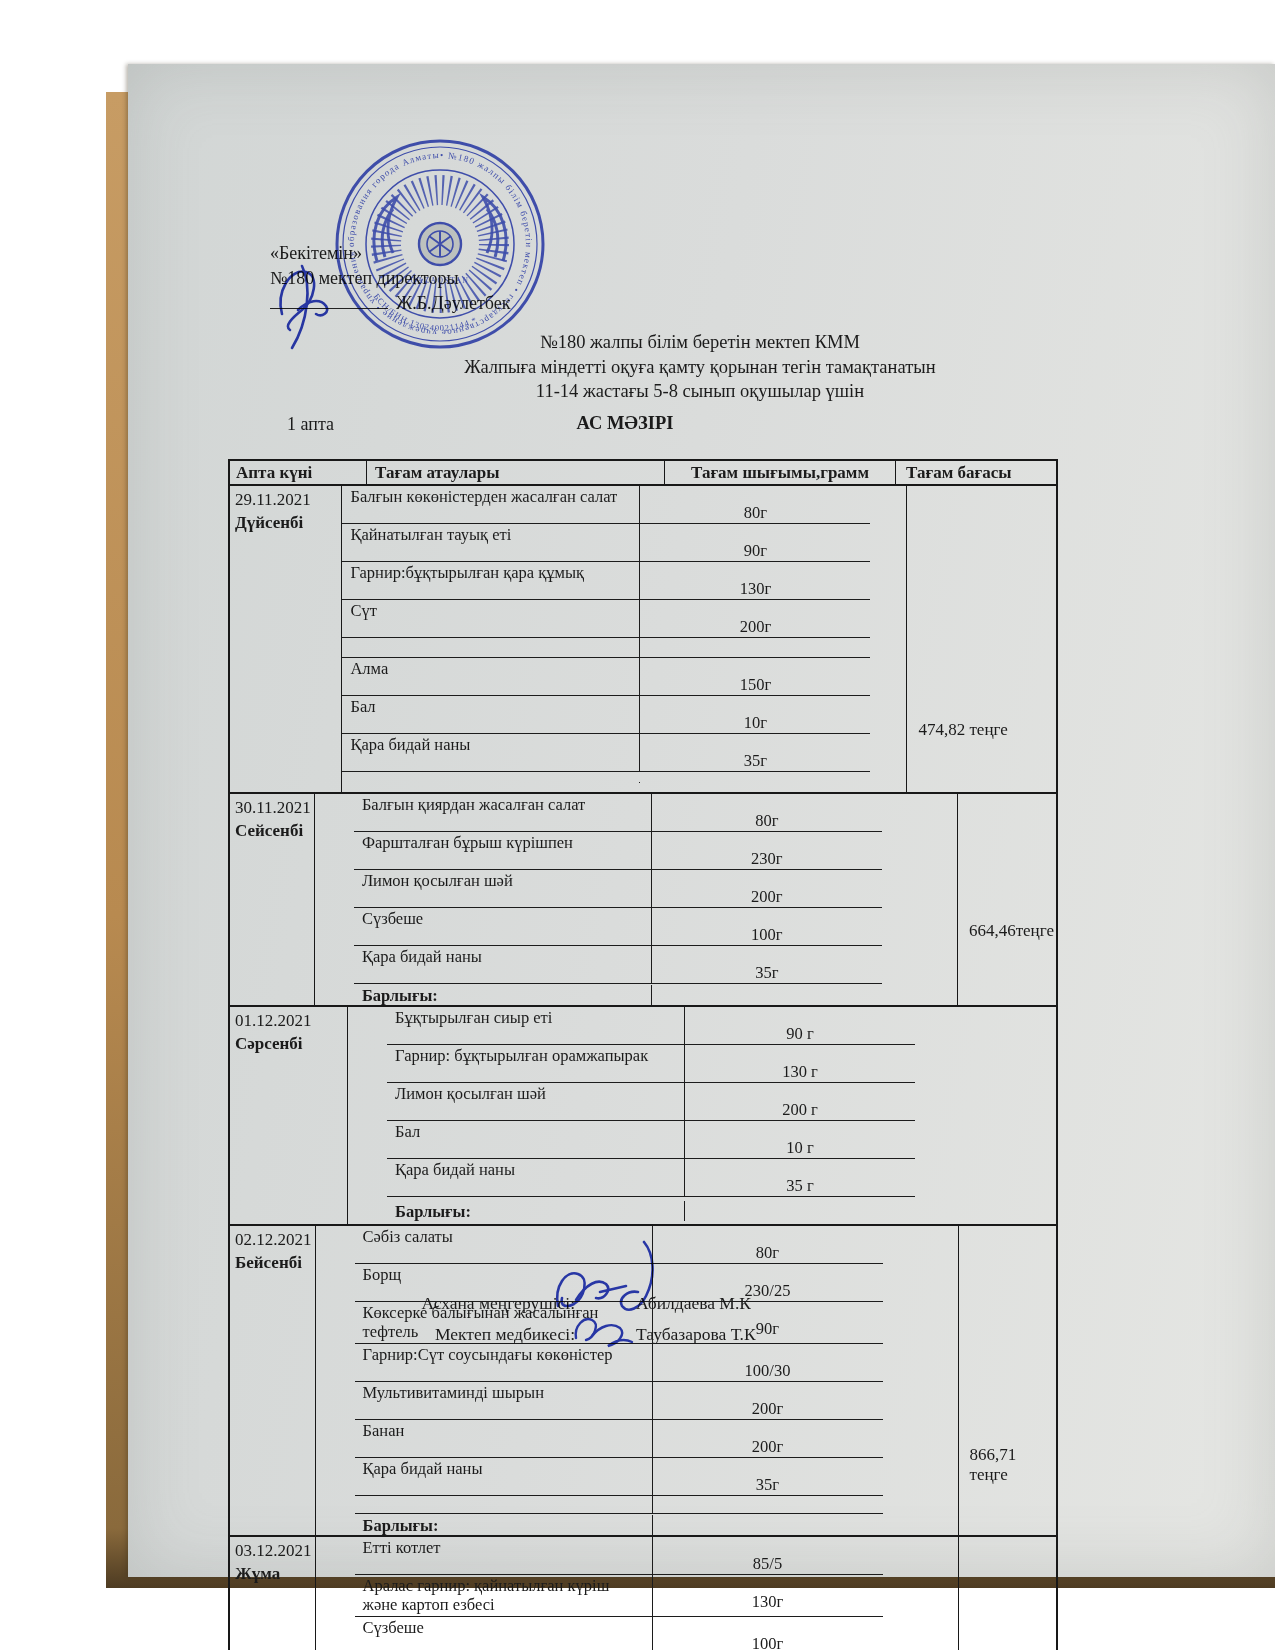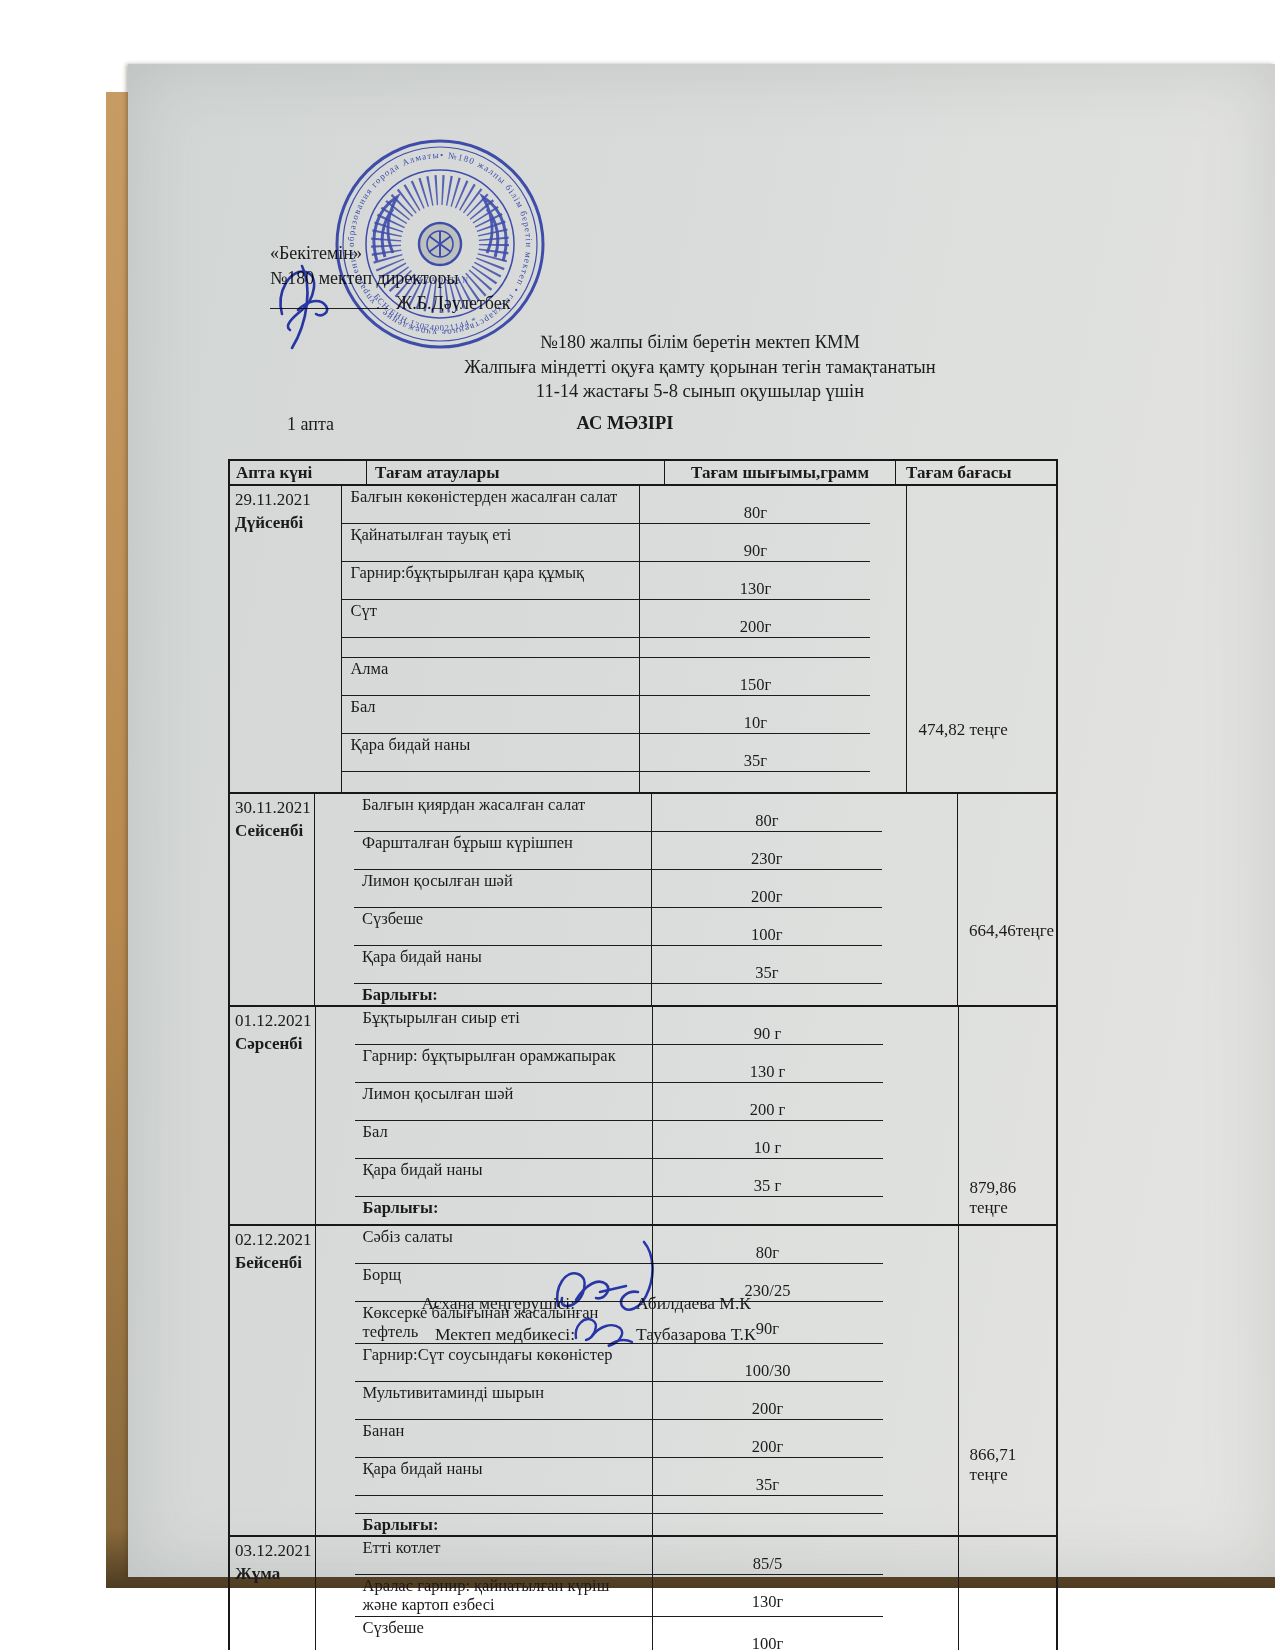--- a/index.html
+++ b/index.html
@@ -28,21 +28,21 @@
   .th1{width:137px;border-right:1px solid #181818;padding-left:6px;}
   .th2{width:298px;border-right:1px solid #181818;padding-left:8px;}
   .th3{width:230px;justify-content:center;}
   .th4{width:157px;padding-left:10px;border-left:1px solid #181818;}
   .day{display:flex;}
   .day + .day{border-top:2px solid #181818;gap:39px;}
   .c-date{width:118px;border-right:1px solid #181818;padding:2px 3px 0 5px;font-size:17px;line-height:23px;font-family:Liberation Serif, serif;}
   .dow{font-weight:700;}
   .c-items{width:528px;display:flex;flex-direction:column;}
   .irow{display:flex;min-height:21px;border-bottom:1px solid #1c1c1c;}
-  .irow:last-child{border-bottom:none;}
+  .irow:last-child{border-bottom:none;align-items:center;}
   .iname{width:298px;border-right:1px solid #1c1c1c;padding:1px 4px 0 8px;font-size:16.5px;line-height:19px;}
   .iqty{width:230px;text-align:center;font-size:16.5px;line-height:20px;padding-top:17px;}
   .irow.h2{min-height:42px;}
   .irow.blank{min-height:20px;}
   .irow.blank-thin{min-height:12px;}
   .irow.total{min-height:21px;}
   .irow.total .iname{font-weight:700;}
   .irow.total-tall{min-height:27px;}
   .c-price{width:157px;border-left:1px solid #181818;display:flex;flex-direction:column;
            justify-content:flex-end;padding-left:11px;font-size:17px;line-height:20px;margin-left:36px;}
@@ -241,23 +241,20 @@
           </div>
         <div class="irow">
             <div class="iname">Қара бидай наны</div>
             <div class="iqty">35 г</div>
           </div>
         <div class="irow total total-tall">
             <div class="iname">Барлығы:</div>
             <div class="iqty"></div>
           </div>
       </div>
-      <div class="c-price">
-          <span>879,86 теңге</span>
-        </div>
     </div>
 
     <div class="day d4">
       <div class="c-date">
         <div>02.12.2021</div>
         <div class="dow">Бейсенбі</div>
       </div>
       <div class="c-items">
         <div class="irow">
             <div class="iname">Сәбіз салаты</div>

